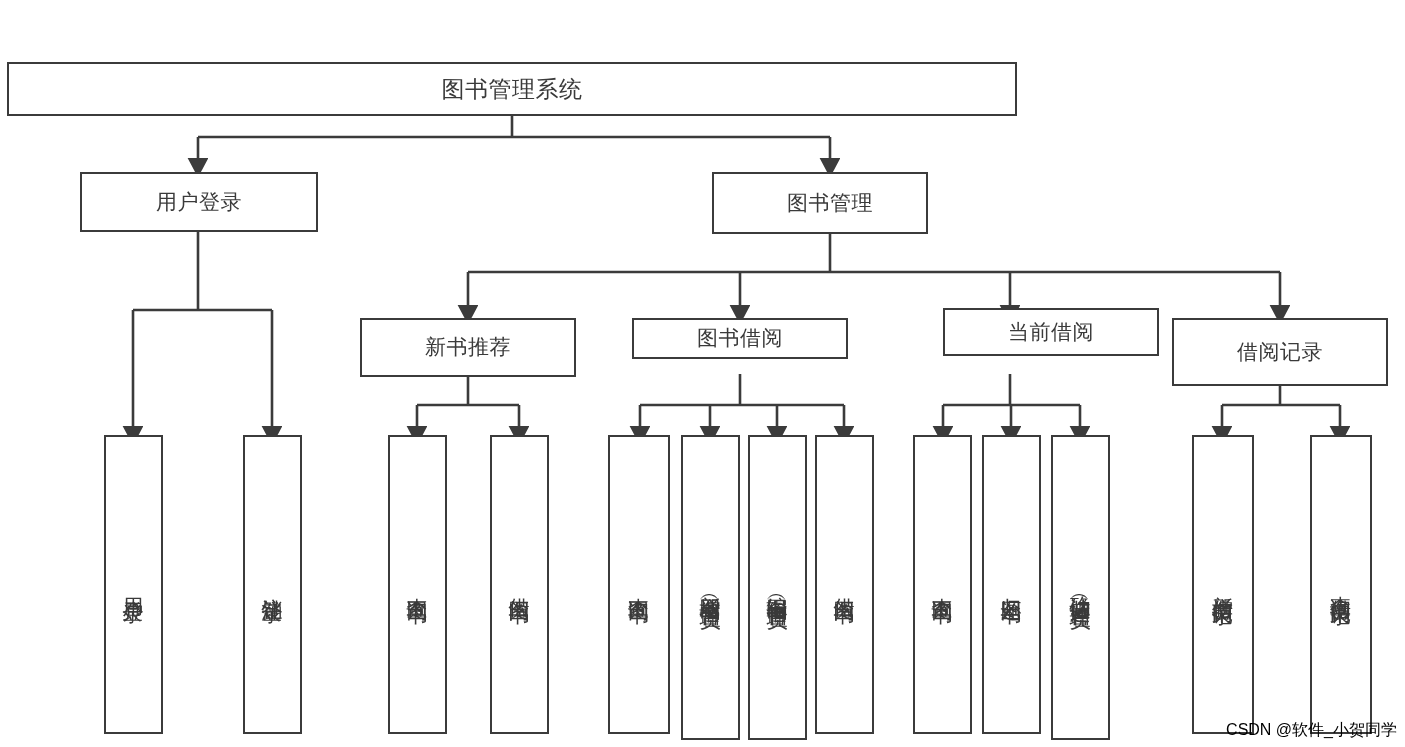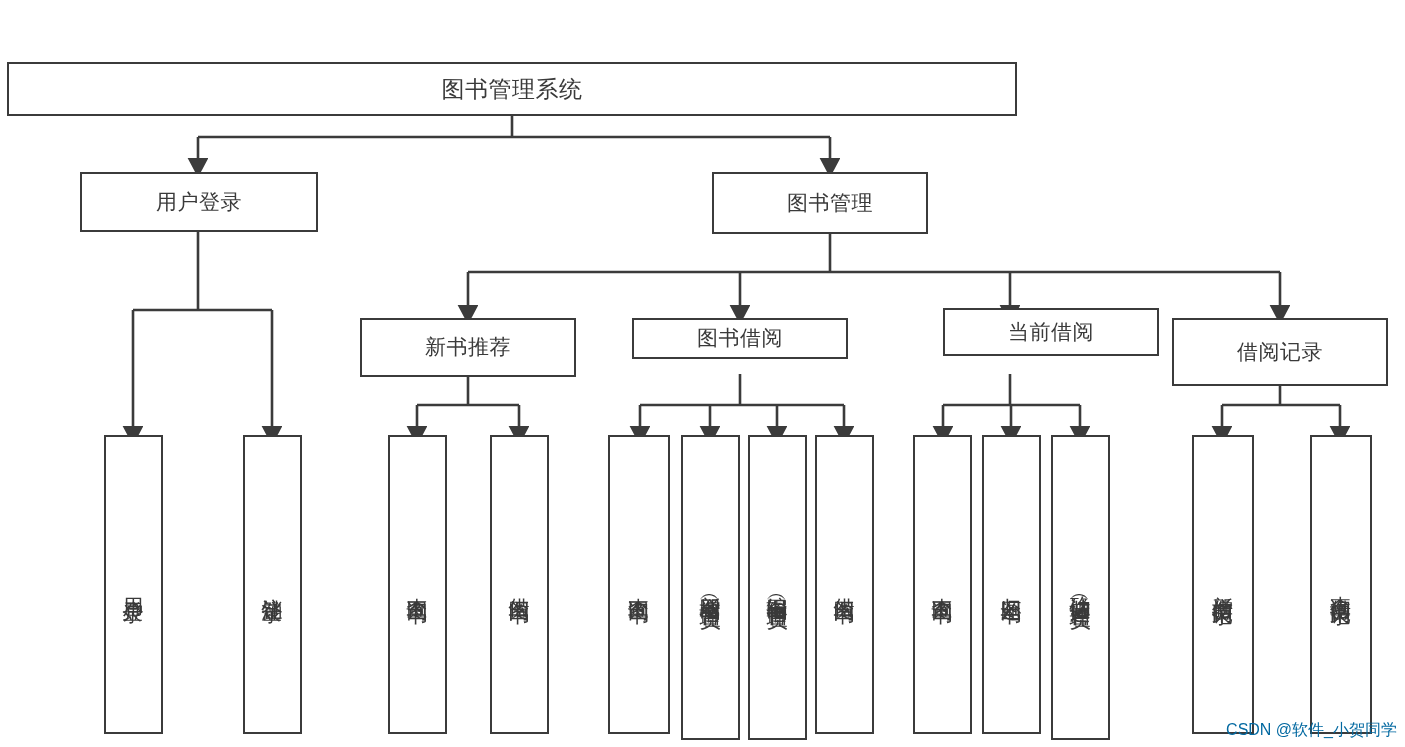--- a/index.html
+++ b/index.html
@@ -56,21 +56,21 @@
     text-orientation: upright;
     white-space: nowrap;
     line-height: 1;
     letter-spacing: 2px;
   }
   .watermark {
     position: absolute;
     right: 8px;
     bottom: 6px;
     font-size: 16px;
-    color: #0369a1;
+    color: #000000;
     white-space: nowrap;
     z-index: 3;
     margin-top: 32px;
   }
 </style>
 </head>
 <body>
 
 <div id="canvas">
 

